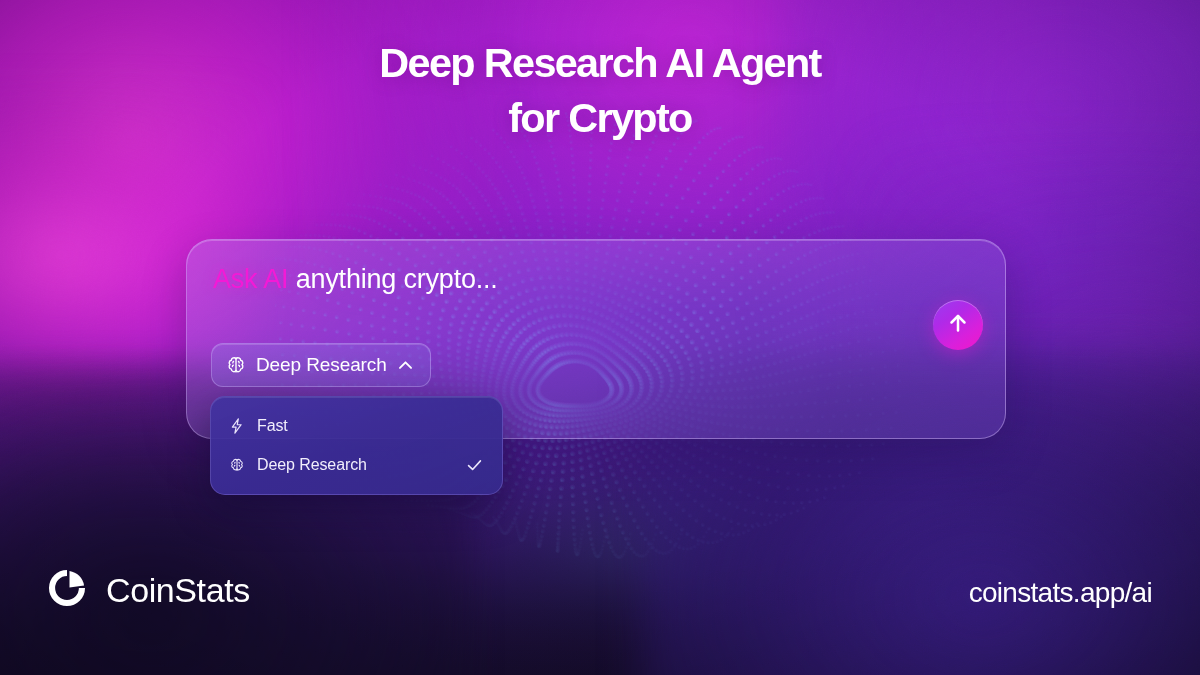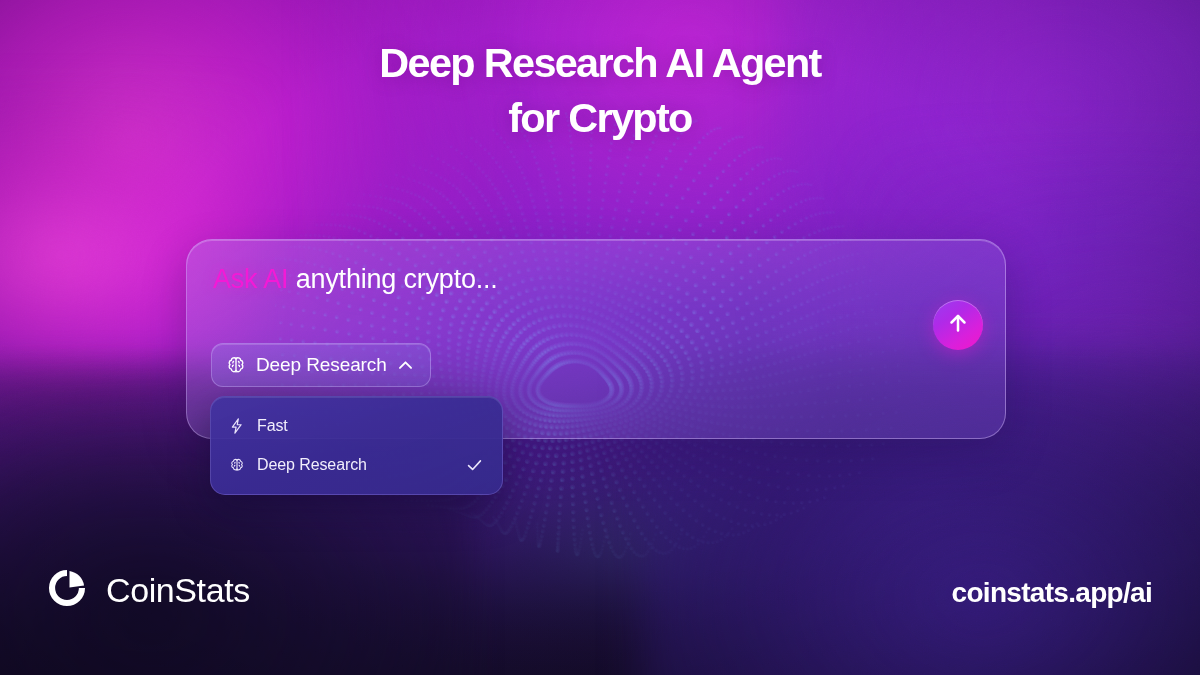--- a/index.html
+++ b/index.html
@@ -292,21 +292,21 @@
     letter-spacing:-0.4px;
     font-weight:normal;
   }
   .logo-text b { font-weight:normal; }
 
   .site-url {
     position:absolute;
     right:48px; top:577px;
     color:#ffffff;
     font-size:28px;
-    font-weight:bold;
+    font-weight:normal;
     letter-spacing:-0.7px;
     z-index:8;
   }
 </style>
 </head>
 <body>
 
 <div id="stage">
 
   <div class="bg-base"></div>

